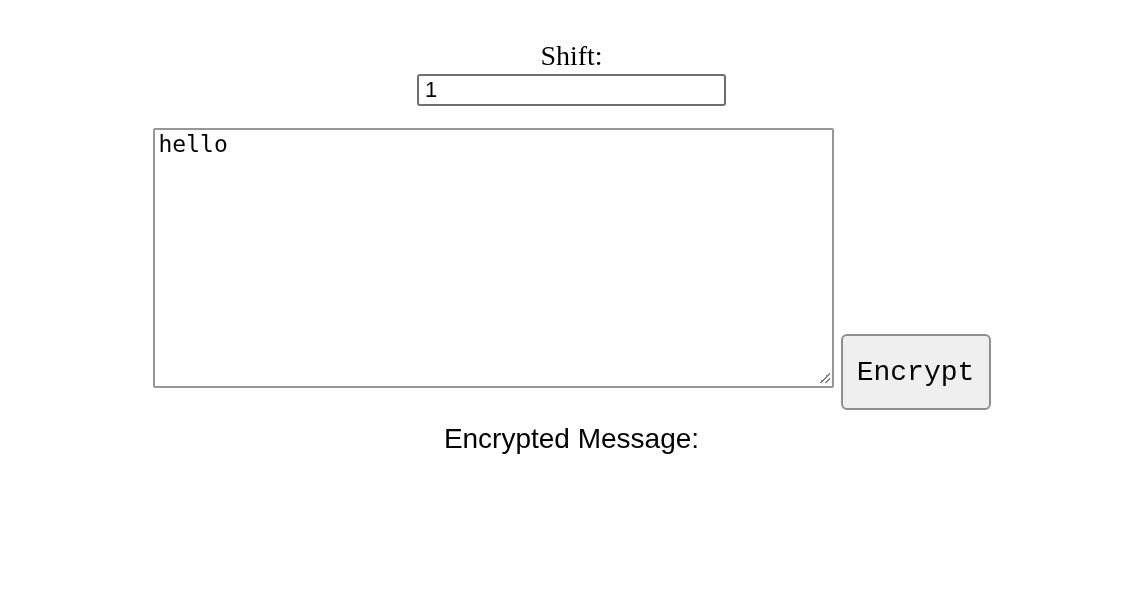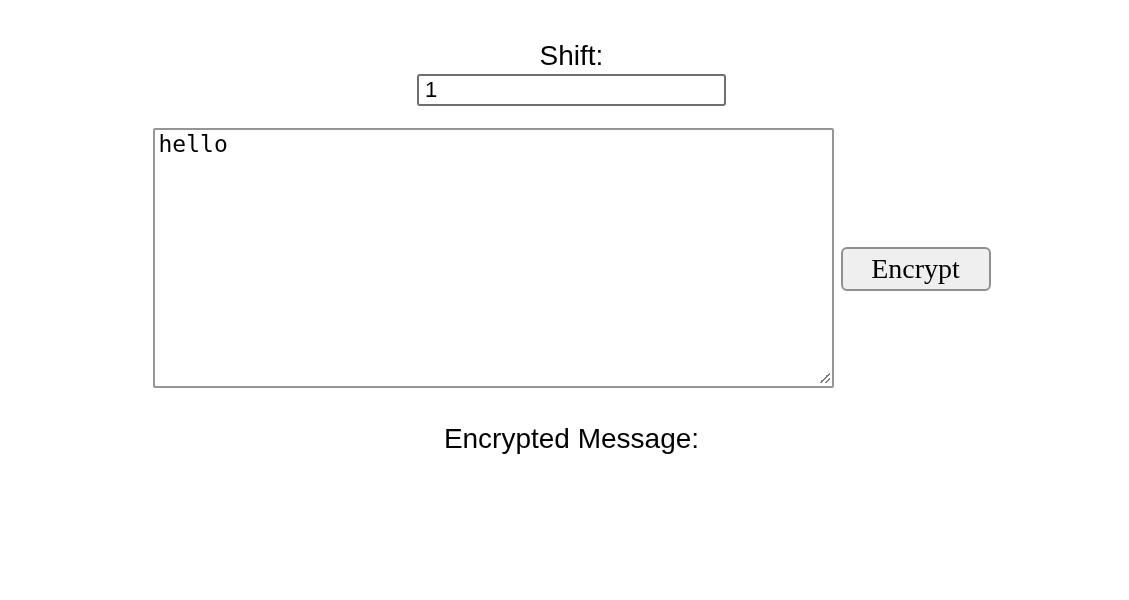--- a/index.html
+++ b/index.html
@@ -27,21 +27,21 @@
     line-height: 60px;
     font-weight: 700;
     letter-spacing: -2px;
     color: #000000;
   }
   .field-label {
     font-size: 28px;
     line-height: 28px;
     color: #000000;
   }
-  .label-shift   { margin-top: 42px; }
+  .label-shift   { margin-top: 42px; font-family: Liberation Serif, serif; }
   .label-message { margin-top: 17px; }
   .label-output  { margin-top: 37px; }
 
   .shift-input {
     display: block;
     margin: 4px auto 0 auto;
     width: 309px;
     height: 32px;
     box-sizing: border-box;
     border: 2px solid #6f6f6f;
@@ -51,21 +51,21 @@
     font-size: 22px;
     color: #000000;
     background: #ffffff;
     outline: none;
   }
 
   .message-row {
     margin-top: 22px;
     display: flex;
     justify-content: center;
-    align-items: center;
+    align-items: flex-end;
   }
   .textarea-wrap {
     position: relative;
   }
   .message-textarea {
     display: block;
     width: 681px;
     height: 260px;
     box-sizing: border-box;
     border: 2px solid #969696;
@@ -90,28 +90,28 @@
       135deg,
       transparent 0%, transparent 50%,
       #808080 50%, #808080 60%,
       transparent 60%, transparent 75%,
       #808080 75%, #808080 85%,
       transparent 85%
     );
   }
   .encrypt-button {
     width: 150px;
-    height: 44px;
+    height: 76px;
     margin-left: 7px;
     margin-bottom: -22px; 
     box-sizing: border-box;
     background: #efefef;
     border: 2px solid #8f8f8f;
     border-radius: 6px;
-    font-family: Liberation Serif, serif;
+    font-family: Liberation Mono, monospace;
     font-size: 28px;
     color: #000000;
     cursor: pointer;
   }
 </style>
 </head>
 <body>
 
 <div class="page">
 

